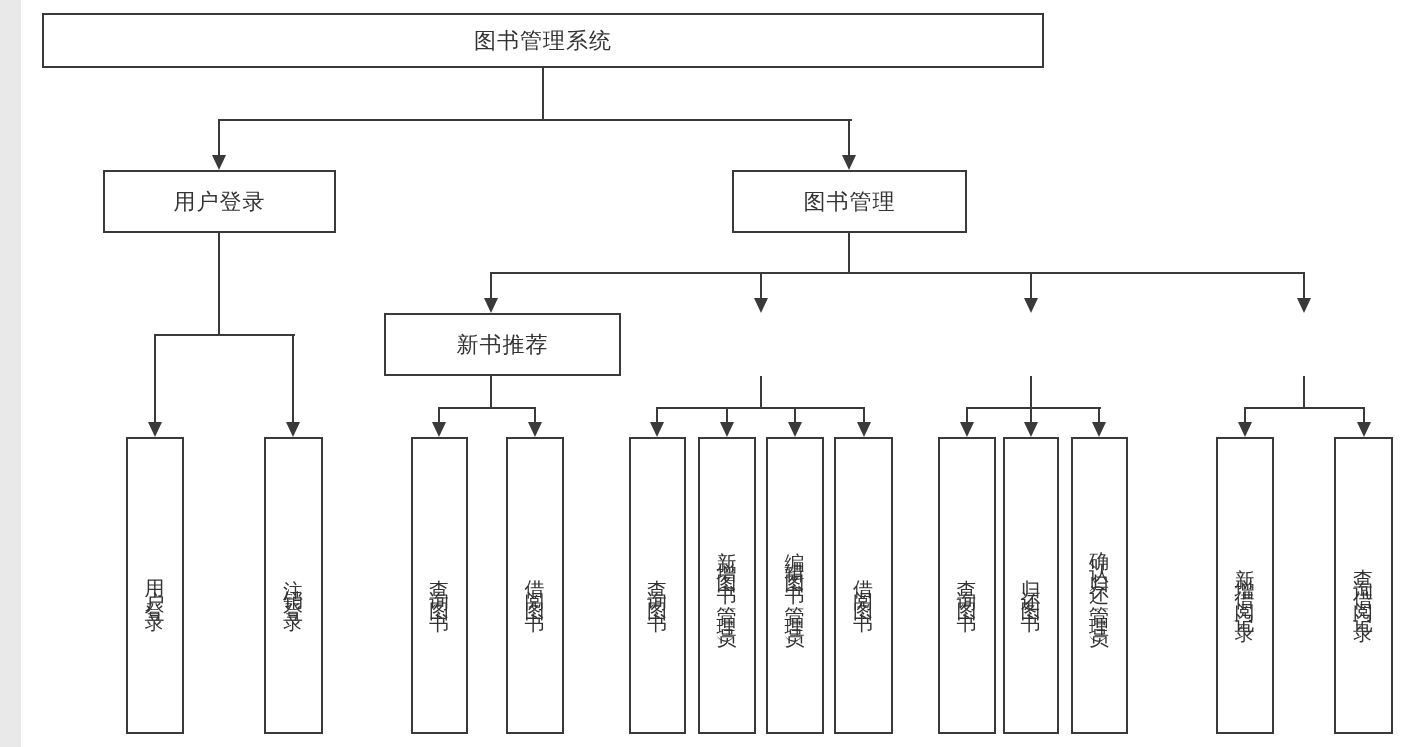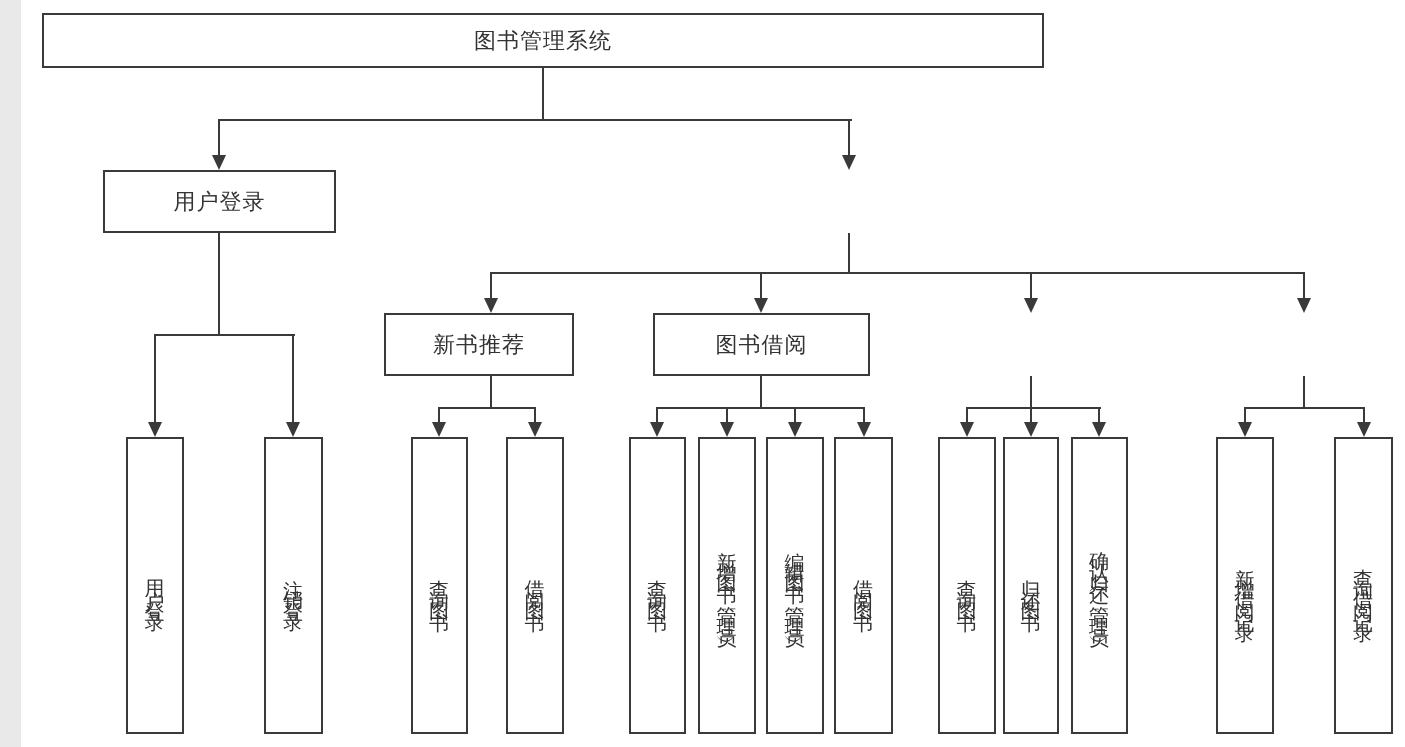--- a/index.html
+++ b/index.html
@@ -64,44 +64,44 @@
   <div class="vline" style="left:521px;top:68px;height:53px"></div>
   <div class="hline" style="left:197px;top:119px;width:634px"></div>
   <div class="vline" style="left:197px;top:119px;height:38px"></div>
   <div class="arrow" style="left:191px;top:155px"></div>
   <div class="vline" style="left:827px;top:119px;height:38px"></div>
   <div class="arrow" style="left:821px;top:155px"></div>
 
   <div class="box h" style="left:82px;top:170px;width:233px;height:63px">
     <span>用户登录</span>
   </div>
+  <div class="box h" style="left:711px;top:170px;width:235px;height:63px">
+    <span>图书管理</span>
+  </div>
 
   <div class="vline" style="left:197px;top:233px;height:103px"></div>
   <div class="hline" style="left:133px;top:334px;width:141px"></div>
   <div class="vline" style="left:133px;top:334px;height:89px"></div>
   <div class="arrow" style="left:127px;top:422px"></div>
   <div class="vline" style="left:271px;top:334px;height:89px"></div>
   <div class="arrow" style="left:265px;top:422px"></div>
 
   <div class="vline" style="left:827px;top:233px;height:41px"></div>
   <div class="hline" style="left:469px;top:272px;width:814px"></div>
   <div class="vline" style="left:469px;top:272px;height:27px"></div>
   <div class="arrow" style="left:463px;top:298px"></div>
   <div class="vline" style="left:739px;top:272px;height:27px"></div>
   <div class="arrow" style="left:733px;top:298px"></div>
   <div class="vline" style="left:1009px;top:272px;height:27px"></div>
   <div class="arrow" style="left:1003px;top:298px"></div>
   <div class="vline" style="left:1282px;top:272px;height:27px"></div>
   <div class="arrow" style="left:1276px;top:298px"></div>
 
-  <div class="box h" style="left:363px;top:313px;width:190px;height:63px">
+  <div class="box h" style="left:363px;top:313px;width:237px;height:63px">
     <span>新书推荐</span>
-  </div>
-  <div class="box h" style="left:632px;top:313px;width:217px;height:63px">
-    <span>图书借阅</span>
   </div>
 
   <div class="vline" style="left:469px;top:376px;height:33px"></div>
   <div class="hline" style="left:417px;top:407px;width:98px"></div>
   <div class="vline" style="left:417px;top:407px;height:17px"></div>
   <div class="arrow" style="left:411px;top:422px"></div>
   <div class="vline" style="left:513px;top:407px;height:17px"></div>
   <div class="arrow" style="left:507px;top:422px"></div>
 
   <div class="vline" style="left:739px;top:376px;height:33px"></div>

